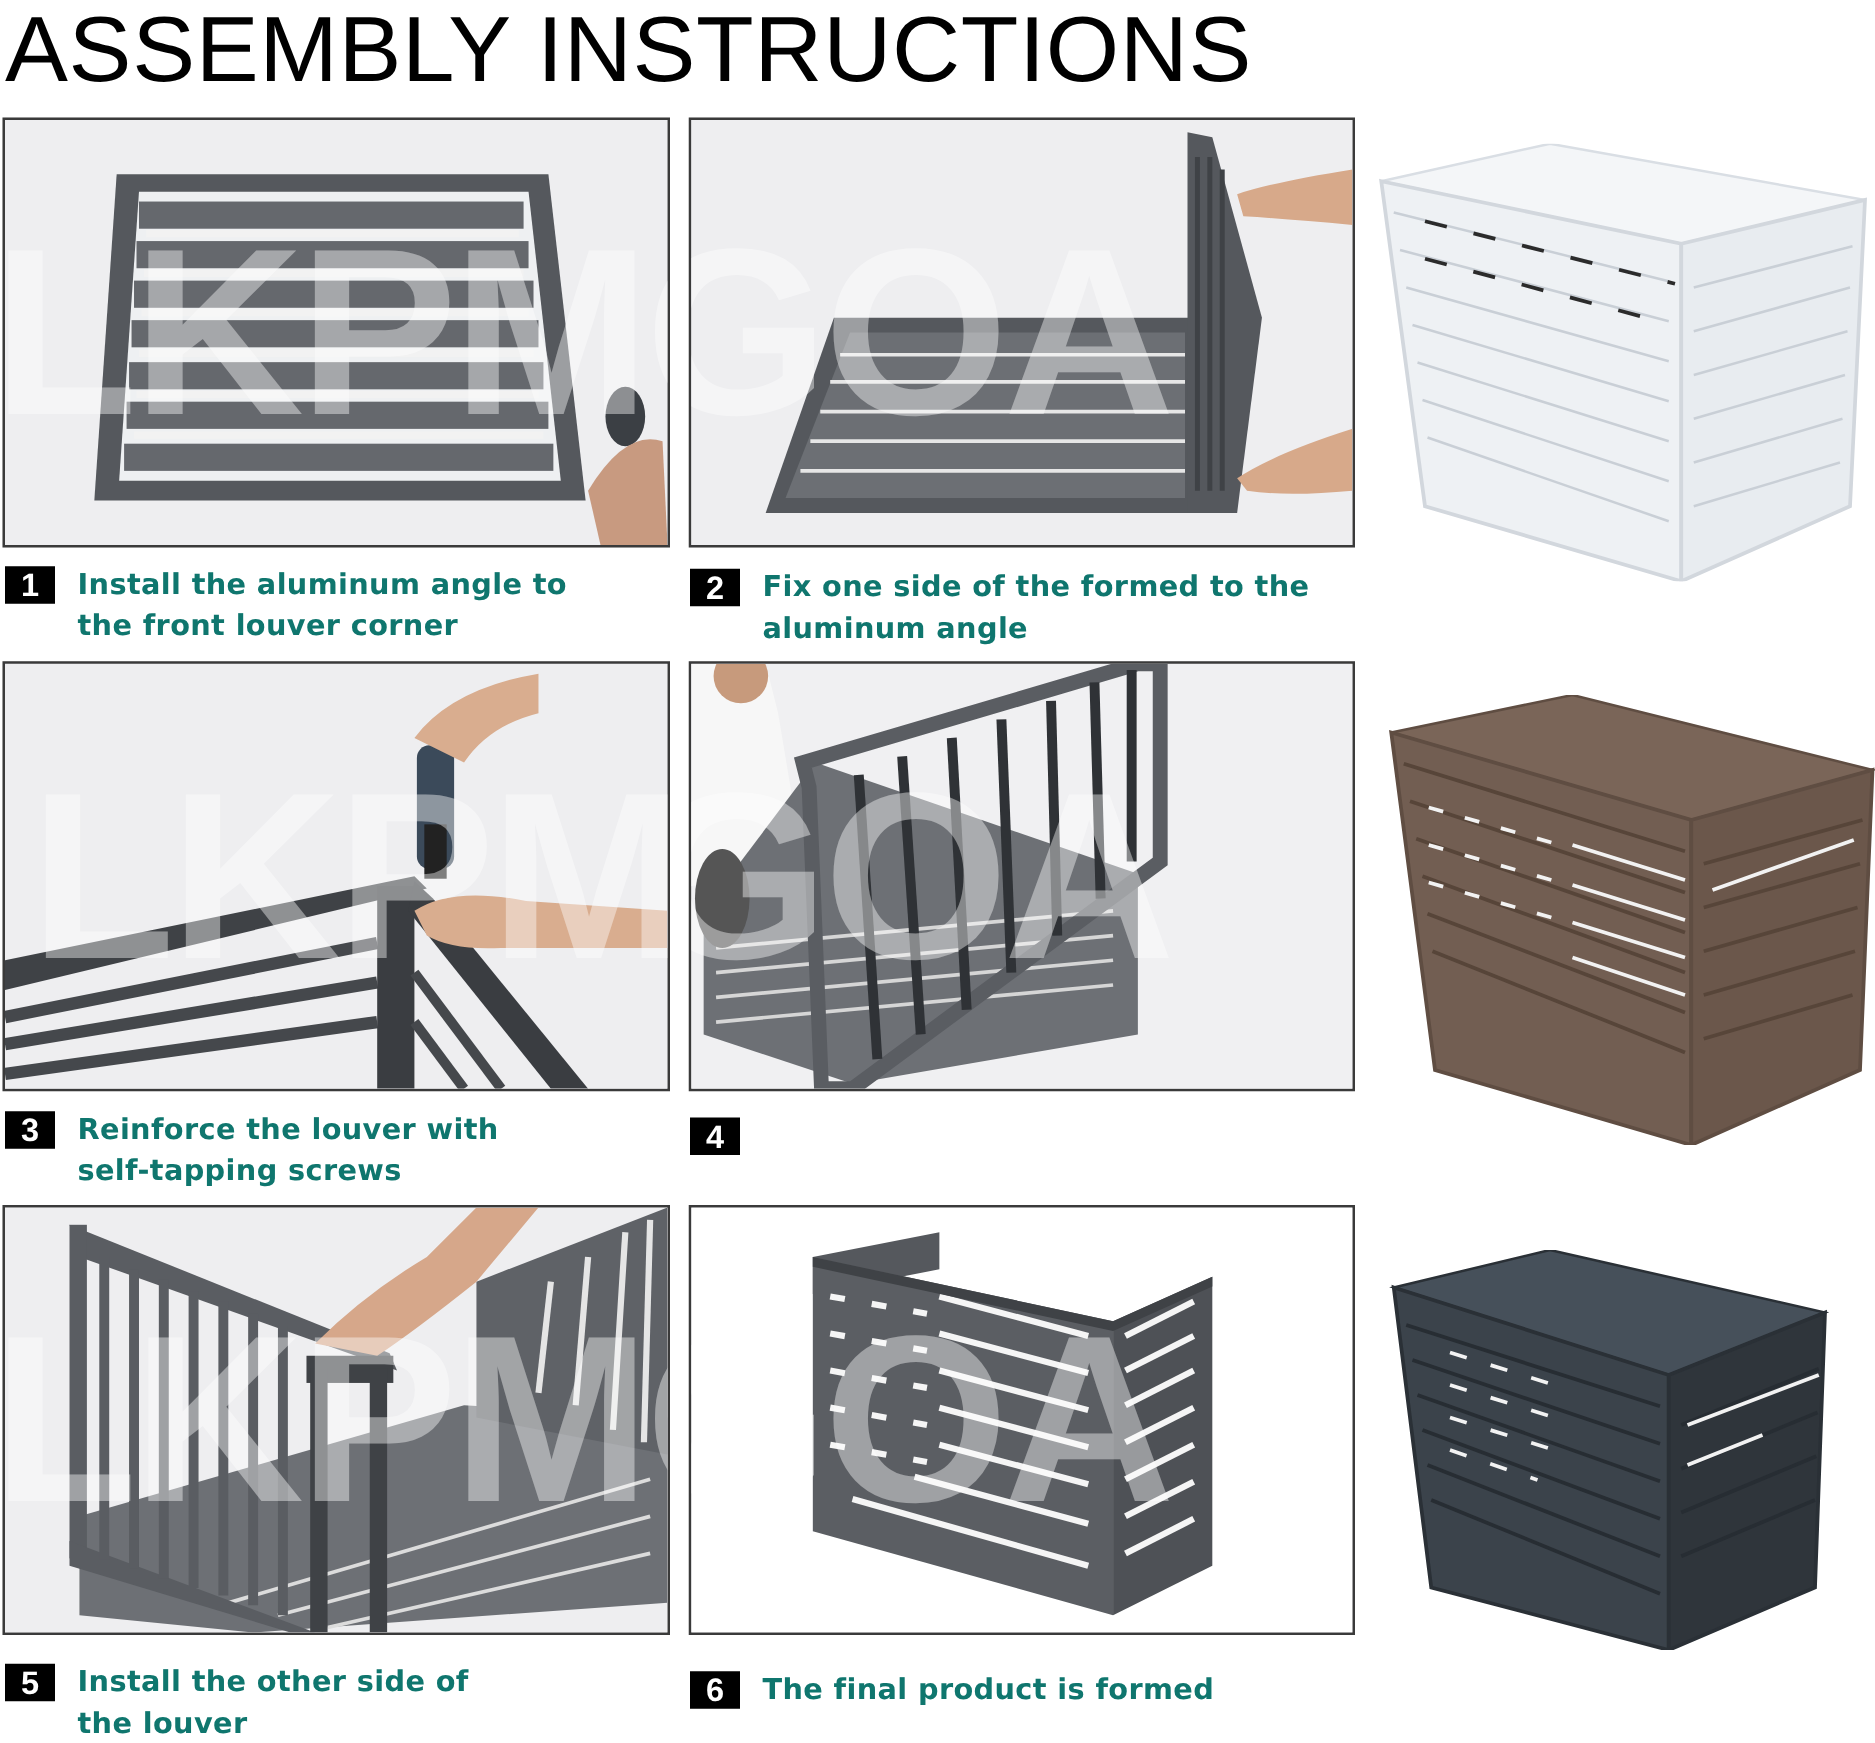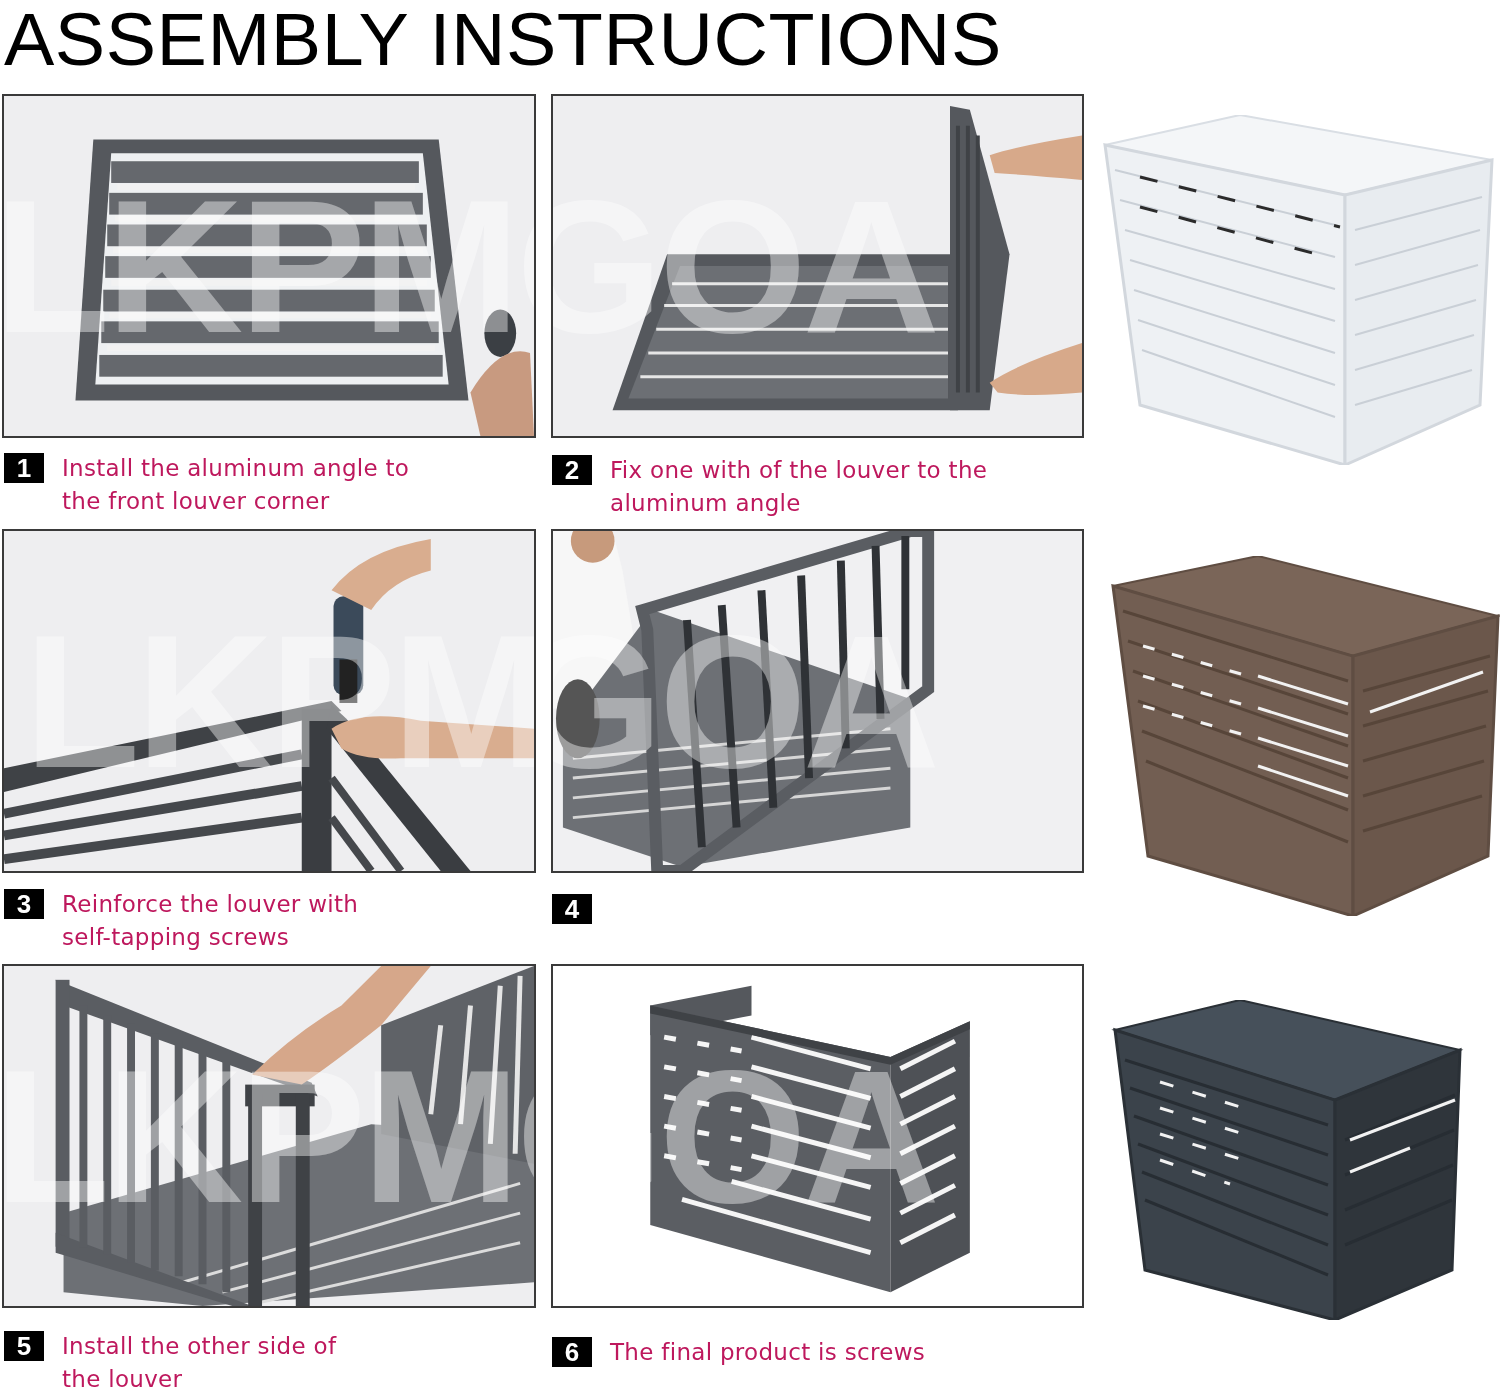--- a/index.html
+++ b/index.html
@@ -25,22 +25,22 @@
     white-space: nowrap; letter-spacing: -4px; pointer-events: none;
   }
 
   .caption { position: absolute; display: flex; align-items: flex-start; }
   .badge {
     flex: 0 0 auto; width: 40px; height: 30px; background: #000; color: #fff;
     font-family: "Liberation Sans", sans-serif; font-weight: 700; font-size: 26px;
     line-height: 30px; text-align: center; margin-right: 18px; margin-top: 1px;
   }
   .caption-text {
-    font-family: "DejaVu Sans", sans-serif; font-weight: 400; font-size: 23px;
-    line-height: 33px; color: #be185d; letter-spacing: 0.3px; white-space: pre-line;
+    font-family: "DejaVu Sans", sans-serif; font-weight: 700; font-size: 23px;
+    line-height: 33px; color: #0f766e; letter-spacing: 0.3px; white-space: pre-line;
   }
 
   .product { position: absolute; }
   .product svg { width: 100%; height: 100%; }
 </style>
 </head>
 <body>
 
 <div class="title">ASSEMBLY INSTRUCTIONS</div>
 
@@ -216,39 +216,39 @@
   <div class="watermark" style="left:-560px;">LKPMGOA</div>
 </div>
 
 <div class="caption" style="left:4px;top:452px;">
   <div class="badge">1</div>
   <div class="caption-text">Install the aluminum angle to
 the front louver corner</div>
 </div>
 <div class="caption" style="left:552px;top:454px;">
   <div class="badge">2</div>
-  <div class="caption-text">Fix one with of the louver to the
+  <div class="caption-text">Fix one side of the formed to the
 aluminum angle</div>
 </div>
 <div class="caption" style="left:4px;top:888px;">
   <div class="badge">3</div>
   <div class="caption-text">Reinforce the louver with
 self-tapping screws</div>
 </div>
 <div class="caption" style="left:552px;top:893px;">
   <div class="badge">4</div>
 </div>
 <div class="caption" style="left:4px;top:1330px;">
   <div class="badge">5</div>
   <div class="caption-text">Install the other side of
 the louver</div>
 </div>
 <div class="caption" style="left:552px;top:1336px;">
   <div class="badge">6</div>
-  <div class="caption-text">The final product is screws</div>
+  <div class="caption-text">The final product is formed</div>
 </div>
 
 <div class="product" style="left:1100px;top:115px;width:395px;height:350px;">
   <svg viewBox="0 0 395 350">
     <polygon points="5,30 140,0 392,45 245,80" fill="#f4f6f8" stroke="#d9dee4" stroke-width="2"></polygon>
     <polygon points="5,30 245,80 245,350 40,290" fill="#eef1f4" stroke="#d2d7dd" stroke-width="3"></polygon>
     <polygon points="245,80 392,45 380,290 245,350" fill="#e8ecf0" stroke="#d2d7dd" stroke-width="3"></polygon>
     <g stroke="#c9cfd6" stroke-width="2">
       <line x1="15" y1="55" x2="235" y2="110"></line>
         <line x1="20" y1="85" x2="235" y2="142"></line>

